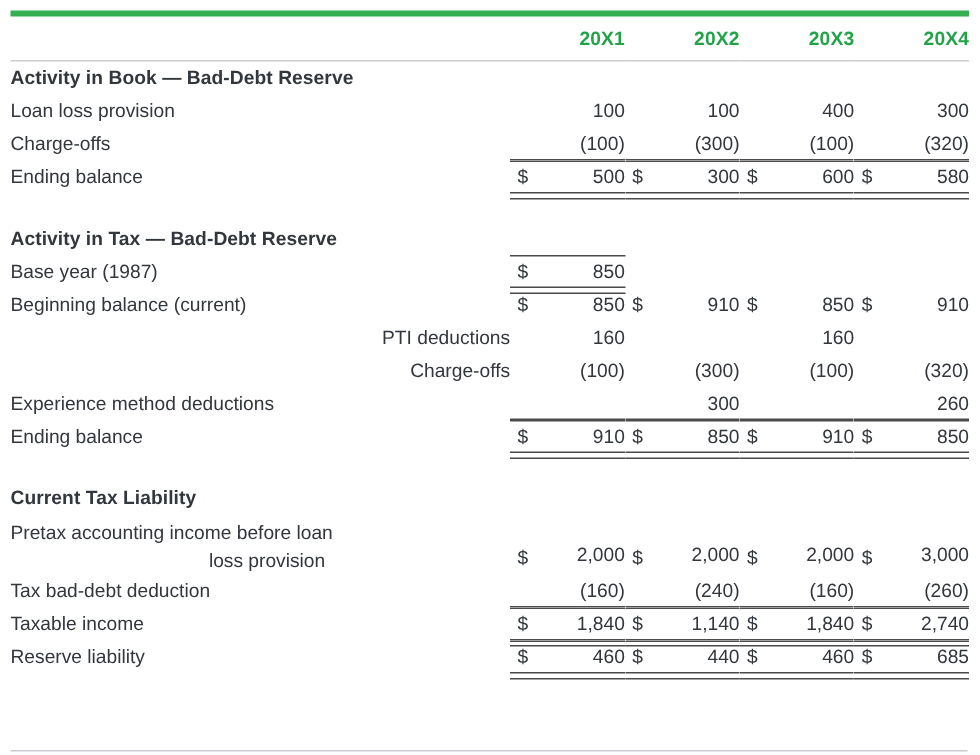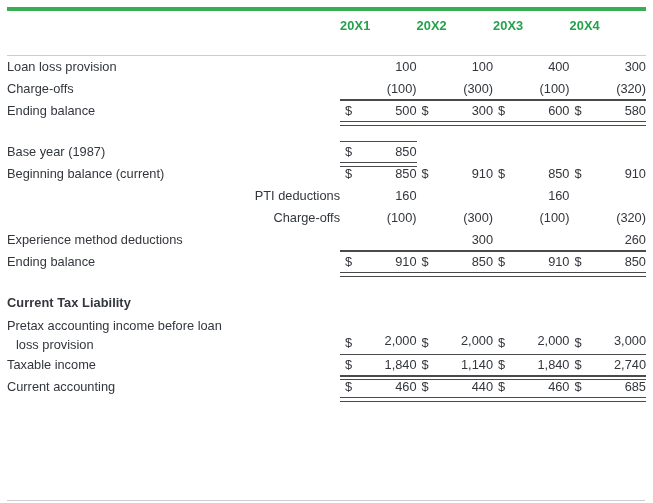--- a/index.html
+++ b/index.html
@@ -42,22 +42,22 @@
     line-height: 22px;
     vertical-align: bottom;
     font-weight: normal;
   }
 
   
   tr.head th {
     color: #22a34a;
     font-weight: bold;
     font-size: 12.8px;
-    text-align: left;
-    padding-bottom: 17px;
+    text-align: right;
+    padding-bottom: 2px;
     letter-spacing: 0.1px;
   }
   tr.head th.lbl { border-bottom: none; }
   tr.head-rule td {
     border-bottom: 1px solid #c9ccd1;
     height: 1px;
     line-height: 1px;
     font-size: 0;
   }
   tr.spacer-sm td { height: 7px; line-height: 7px; font-size: 0; }
@@ -72,21 +72,21 @@
   td.lbl.sect {
     font-weight: bold;
     letter-spacing: 0.05px;
   }
   td.lbl.indent { padding-left: 28px; text-align: right; }
   td.lbl.wrap {
     white-space: normal;
     line-height: 19px;
     padding-top: 2px;
   }
-  td.lbl.wrap .l2 { display: block; padding-left: 9px; }
+  td.lbl.wrap .l2 { display: block; padding-left: 9px; text-align: center; }
 
   
   td.num {
     position: relative;
     text-align: right;
     padding-right: 12px;
     white-space: nowrap;
   }
   td.num .cur {
     position: absolute;
@@ -136,20 +136,27 @@
         <th>20X2</th>
         <th>20X3</th>
         <th>20X4</th>
       </tr>
       <tr class="head-rule">
         <td colspan="5"></td>
       </tr>
     </thead>
     <tbody id="tbody">
         <tr>
+          <td class="lbl sect">Activity in Book — Bad-Debt Reserve</td>
+          <td></td>
+          <td></td>
+          <td></td>
+          <td></td>
+        </tr>
+        <tr>
           <td class="lbl">Loan loss provision</td>
           <td class="num"><span>100</span></td>
           <td class="num"><span>100</span></td>
           <td class="num"><span>400</span></td>
           <td class="num"><span>300</span></td>
         </tr>
         <tr>
           <td class="lbl">Charge-offs</td>
           <td class="num r-single"><span>(100)</span></td>
           <td class="num r-single"><span>(300)</span></td>
@@ -158,20 +165,27 @@
         </tr>
         <tr>
           <td class="lbl">Ending balance</td>
           <td class="num r-top-double"><span class="cur">$</span><span>500</span></td>
           <td class="num r-top-double"><span class="cur">$</span><span>300</span></td>
           <td class="num r-top-double"><span class="cur">$</span><span>600</span></td>
           <td class="num r-top-double"><span class="cur">$</span><span>580</span></td>
         </tr>
         <tr class="spacer-lg">
           <td colspan="5"></td>
+        </tr>
+        <tr>
+          <td class="lbl sect">Activity in Tax — Bad-Debt Reserve</td>
+          <td></td>
+          <td></td>
+          <td></td>
+          <td></td>
         </tr>
         <tr>
           <td class="lbl">Base year (1987)</td>
           <td class="num r-top-double"><span class="cur">$</span><span>850</span></td>
           <td class="num"><span></span></td>
           <td class="num"><span></span></td>
           <td class="num"><span></span></td>
         </tr>
         <tr>
           <td class="lbl">Beginning balance (current)</td>
@@ -219,28 +233,35 @@
           <td></td>
         </tr>
         <tr class="tall">
           <td class="lbl wrap"><span>Pretax accounting income before loan</span><span class="l2">loss provision</span></td>
           <td class="num"><span class="cur">$</span><span>2,000</span></td>
           <td class="num"><span class="cur">$</span><span>2,000</span></td>
           <td class="num"><span class="cur">$</span><span>2,000</span></td>
           <td class="num"><span class="cur">$</span><span>3,000</span></td>
         </tr>
         <tr>
+          <td class="lbl">Tax bad-debt deduction</td>
+          <td class="num r-single"><span>(160)</span></td>
+          <td class="num r-single"><span>(240)</span></td>
+          <td class="num r-single"><span>(160)</span></td>
+          <td class="num r-single"><span>(260)</span></td>
+        </tr>
+        <tr>
           <td class="lbl">Taxable income</td>
           <td class="num r-top-double"><span class="cur">$</span><span>1,840</span></td>
           <td class="num r-top-double"><span class="cur">$</span><span>1,140</span></td>
           <td class="num r-top-double"><span class="cur">$</span><span>1,840</span></td>
           <td class="num r-top-double"><span class="cur">$</span><span>2,740</span></td>
         </tr>
         <tr>
-          <td class="lbl">Current accounting</td>
+          <td class="lbl">Reserve liability</td>
           <td class="num r-top-double"><span class="cur">$</span><span>460</span></td>
           <td class="num r-top-double"><span class="cur">$</span><span>440</span></td>
           <td class="num r-top-double"><span class="cur">$</span><span>460</span></td>
           <td class="num r-top-double"><span class="cur">$</span><span>685</span></td>
         </tr>
         <tr class="spacer-sm">
           <td colspan="5"></td>
         </tr>
       </tbody>
   </table>

